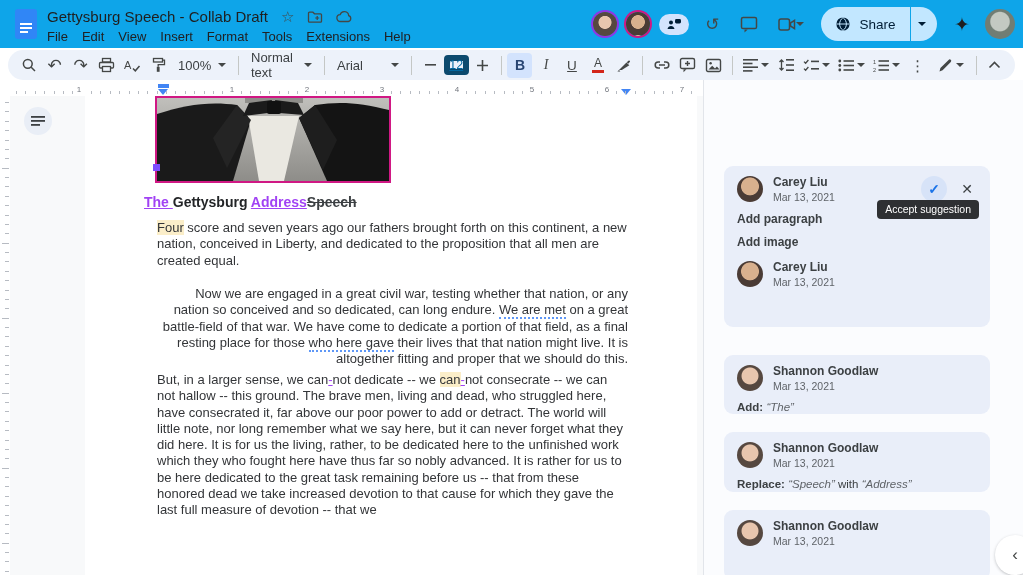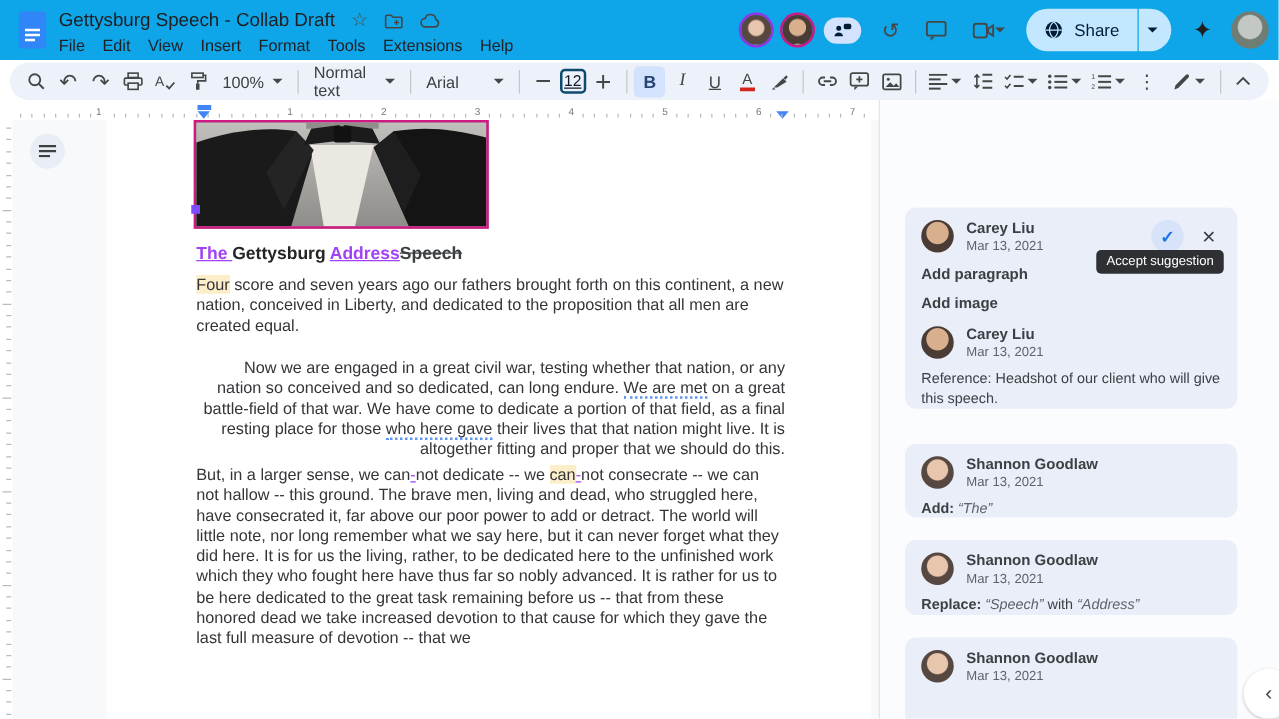--- a/index.html
+++ b/index.html
@@ -32,21 +32,21 @@
   .share-caret { background:#c2e7ff; border-radius:0 17px 17px 0; display:flex; align-items:center; padding:0 11px 0 7px; margin-left:1.5px; }
   .share-label { font-size:13.5px; color:#001d35; font-weight:500; }
 
   
   .toolbar { position:absolute; left:8px; top:50px; width:1007px; height:30px; background:#edf2fa;
     border-radius:15px; display:flex; align-items:center; padding:0 8px; gap:1px; }
   .tbtn { min-width:25px; height:25px; border-radius:4px; display:flex; align-items:center; justify-content:center; color:#444746; gap:3px; padding:0 2px; }
   .tbtn.active { background:#d3e3fd; }
   .tsel { display:flex; align-items:center; gap:7px; padding:0 6px; height:25px; color:#3c4043; font-size:13px; }
   .tdiv { width:1px; height:19px; background:#c4c7c5; margin:0 5px; }
-  .fsize-box { width:25px; height:20px; border:2px solid #0c4a6e; border-radius:4px; font-size:12.5px; color:#0f172a; display:flex; align-items:center; justify-content:center;text-decoration:underline; }
+  .fsize-box { width:25px; height:20px; border:6px solid #0c4a6e; border-radius:4px; font-size:12.5px; color:#0369a1; display:flex; align-items:center; justify-content:center;text-decoration:underline; }
   .b-label { font-weight:700; font-size:14px; color:#274472; }
   .i-label { font-style:italic; font-family:"Liberation Serif", serif; font-size:14px; color:#444746; }
   .u-label { text-decoration:underline; font-size:13.5px; color:#444746; }
   .a-color { display:flex; flex-direction:column; align-items:center; line-height:1; }
   .a-color .a { font-size:12px; color:#444746; font-weight:500; }
   .a-color .bar { width:12px; height:3px; background:#d3261a; margin-top:1px; }
   .tb-right { margin-left:auto; display:flex; align-items:center; }
 
   
   .ruler-h { position:absolute; left:10px; top:84px; width:687px; height:12px; background:#fff; }
@@ -56,21 +56,21 @@
   .ind-tri { position:absolute; top:4.5px; width:0; height:0; border-left:5.5px solid transparent; border-right:5.5px solid transparent; border-top:6px solid #4285f4; }
   .ruler-v { position:absolute; left:0; top:96px; width:10px; height:479px; background:#fff; }
   .vtick { position:absolute; right:1px; height:1px; background:#b7bbc2; }
   .canvas { position:absolute; left:10px; top:96px; width:693px; height:479px; background:#f8f9fa; }
   .page { position:absolute; left:75px; top:0; width:612px; height:479px; background:#fff; }
   .summary-btn { position:absolute; left:14px; top:11px; width:28px; height:28px; border-radius:50%; background:#e9eef6; display:flex; align-items:center; justify-content:center; }
 
   
   .doc-img { position:absolute; left:145px; top:0; width:236px; height:87px; border:2px solid #d01884; background:#9c9b97; }
   .img-handle { position:absolute; left:-4px; top:66px; width:7px; height:7px; background:#7c4dff; }
-  .doc-heading { position:absolute; left:147px; top:98px; font-size:14px; font-weight:700; color:#232527; white-space:nowrap; }
+  .doc-heading { position:absolute; left:134px; top:98px; font-size:14px; font-weight:700; color:#232527; white-space:nowrap; }
   .para { position:absolute; left:147px; width:471px; font-size:13px; line-height:16.3px; color:#333538; }
   .p1 { top:124px; } .p2 { top:190px;text-align:right; } .p3 { top:276px; }
   .seg-ins { color:#a142f4; text-decoration:underline; text-decoration-thickness:1px; }
   .seg-del { color:#3c4043; text-decoration:line-through; }
   .seg-hl { background:#fbeec9;margin-top:24px; }
   .seg-gram { border-bottom:2px dotted #5e97f6; }
 
   
   .comments { position:absolute; left:703px; top:80px; width:320px; height:495px; background:#fbfcfe; border-left:1px solid #e2e5ea; }
   .card { position:absolute; left:20px; width:266px; background:#e9eef9; border-radius:9px; padding:10px 13px; overflow:visible; }
@@ -515,21 +515,20 @@
     </div>
     <div class="c-line">Add paragraph</div>
     <div class="c-line">Add image</div>
     <div class="c-head" style="margin-top:12px">
       <span class="c-av av-carey"></span>
       <div>
         <div class="c-name">Carey Liu</div>
         <div class="c-date">Mar 13, 2021</div>
       </div>
     </div>
-    <div class="c-body">Reference: Headshot of our client who will give this speech.</div>
     <div class="tooltip">Accept suggestion</div>
   </div>
 
   <div class="card card2">
     <div class="c-head">
       <span class="c-av av-shannon"></span>
       <div>
         <div class="c-name">Shannon Goodlaw</div>
         <div class="c-date">Mar 13, 2021</div>
       </div>

